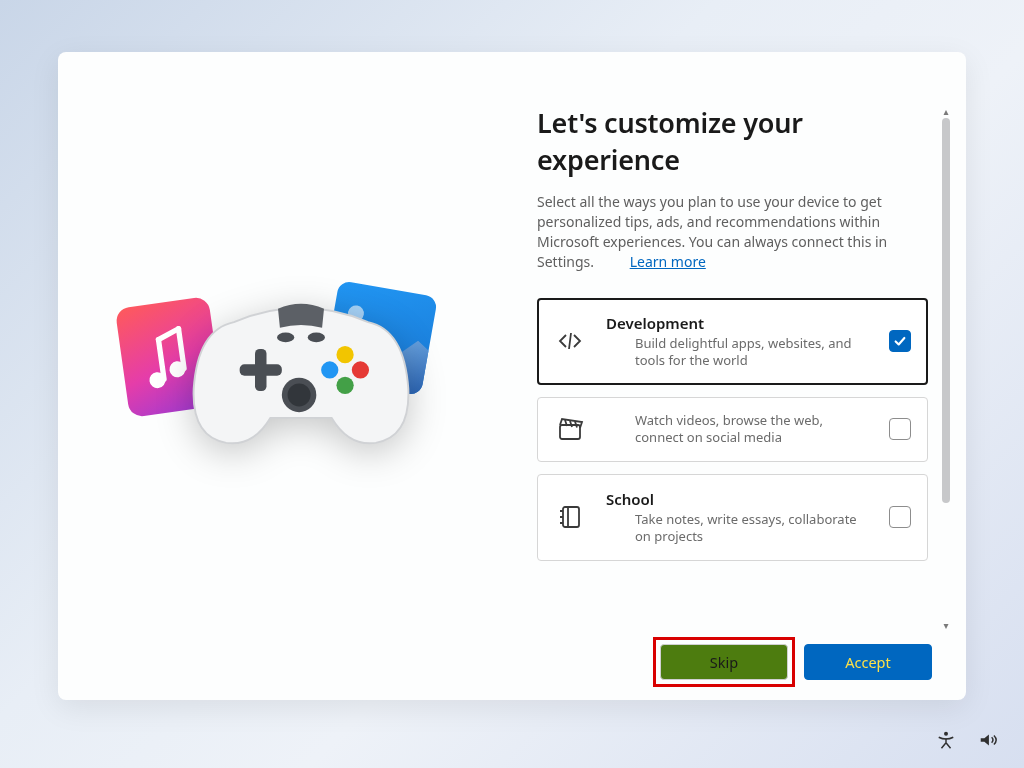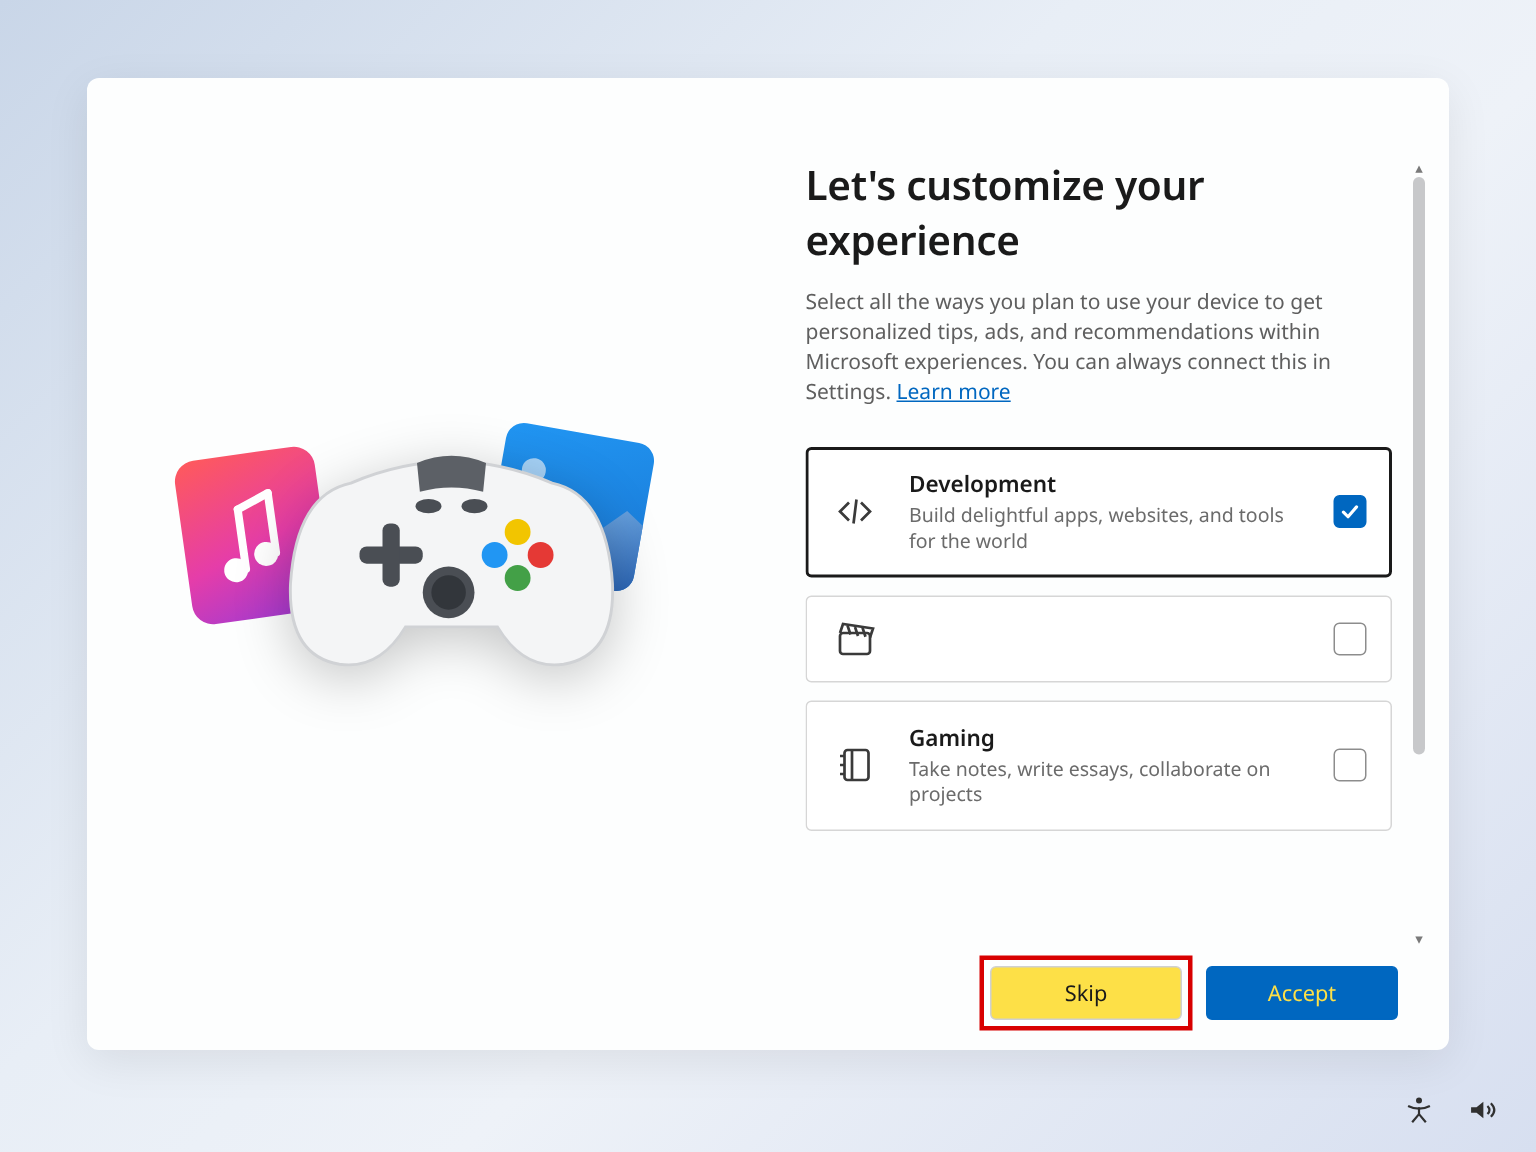--- a/index.html
+++ b/index.html
@@ -77,21 +77,21 @@
     margin-bottom: 14px;
     letter-spacing: -0.2px;
   }
   p.desc {
     font-size: 14px;
     line-height: 1.42;
     color: #5f5f5f;
     margin-bottom: 26px;
     max-width: 410px;
   }
-  a.learn { color: #0067c0; text-decoration: underline; cursor: pointer; }
+  a.learn { color: #0067c0; text-decoration: underline; cursor: pointer; margin-left: 32px; }
 
   .options { display:flex; flex-direction:column; gap:12px; }
   .option {
     border: 1px solid #d6d6d6;
     border-radius: 4px;
     background: #ffffff;
     padding: 14px 16px 14px 14px;
     display: flex;
     align-items: center;
     gap: 18px;
@@ -102,21 +102,21 @@
     padding: 13px 15px 13px 13px;
   }
   .opt-icon {
     flex: 0 0 36px;
     display:flex; align-items:center; justify-content:center;
     color:#3a3a3a;
   }
   .opt-icon svg { width:28px; height:28px; stroke:#3a3a3a; stroke-width:1.8; fill:none; }
   .opt-text { flex:1; }
   .opt-title { font-size:15px; font-weight:600; color:#1a1a1a; margin-bottom:2px; }
-  .opt-sub { font-size:13px; color:#6b6b6b; line-height:1.35; max-width:260px; }
+  .opt-sub { font-size:13px; color:#6b6b6b; line-height:1.35; max-width:260px;margin-left:29px; }
   .chk {
     flex: 0 0 22px; width:22px; height:22px; border-radius:4px;
     border:1.6px solid #8d8d8d; background:#fff;
     display:flex; align-items:center; justify-content:center;
   }
   .option.selected .chk { background:#0067c0; border-color:#0067c0; }
   .chk svg { width:14px; height:14px; display:none; }
   .option.selected .chk svg { display:block; }
 
   .fake-scrollbar {
@@ -129,21 +129,21 @@
 
   .footer {
     display:flex; justify-content:flex-end; gap:16px;
     padding: 12px 24px 0 0;
   }
   .btn {
     min-width:128px; height:36px; border-radius:4px; font-size:14.5px;
     display:flex; align-items:center; justify-content:center; cursor:pointer;
     border:1px solid transparent;
   }
-  .btn-secondary { background:#fde047; border-color:#d0d0d0; color:#1a1a1a; }
+  .btn-secondary { background:#4d7c0f; border-color:#d0d0d0; color:#1a1a1a; }
   .btn-primary   { background:#0067c0; color:#fde047; border-color:#0067c0; }
   .skip-highlight { position:absolute; border:3px solid #d80000; pointer-events:none; }
 
   .taskbar-icons {
     position:absolute; right:26px; bottom:18px; display:flex; gap:22px;
     color:#303030;
   }
   .taskbar-icons .ticon { width:20px; height:20px; display:flex; align-items:center; justify-content:center; cursor:pointer; }
   .taskbar-icons svg { width:20px; height:20px; stroke:#303030; stroke-width:1.6; fill:none; }
 </style>
@@ -215,37 +215,38 @@
 
         <div class="option">
           <div class="opt-icon">
             <svg viewBox="0 0 28 28">
                 <rect x="4" y="10" width="20" height="14" rx="2"></rect>
                 <path d="M4 10 L6 4 L26 7 L24 13"></path>
                 <path d="M9 5 L11 11 M14 6 L16 12 M19 6.5 L21 12.5"></path>
               </svg>
           </div>
           <div class="opt-text">
+            <div class="opt-sub">Watch videos, browse the web, connect on social media</div>
           </div>
           <div class="chk">
             
           </div>
         </div>
 
 
         <div class="option">
           <div class="opt-icon">
             <svg viewBox="0 0 28 28">
                 <rect x="7" y="4" width="16" height="20" rx="2"></rect>
                 <path d="M7 8 h-3 M7 14 h-3 M7 20 h-3"></path>
                 <path d="M12 4 v20"></path>
               </svg>
           </div>
           <div class="opt-text">
-            <div class="opt-title">Gaming</div>
+            <div class="opt-title">School</div>
             <div class="opt-sub">Take notes, write essays, collaborate on projects</div>
           </div>
           <div class="chk">
             
           </div>
         </div>
 
       </div>
 
       <div class="fake-scrollbar">

